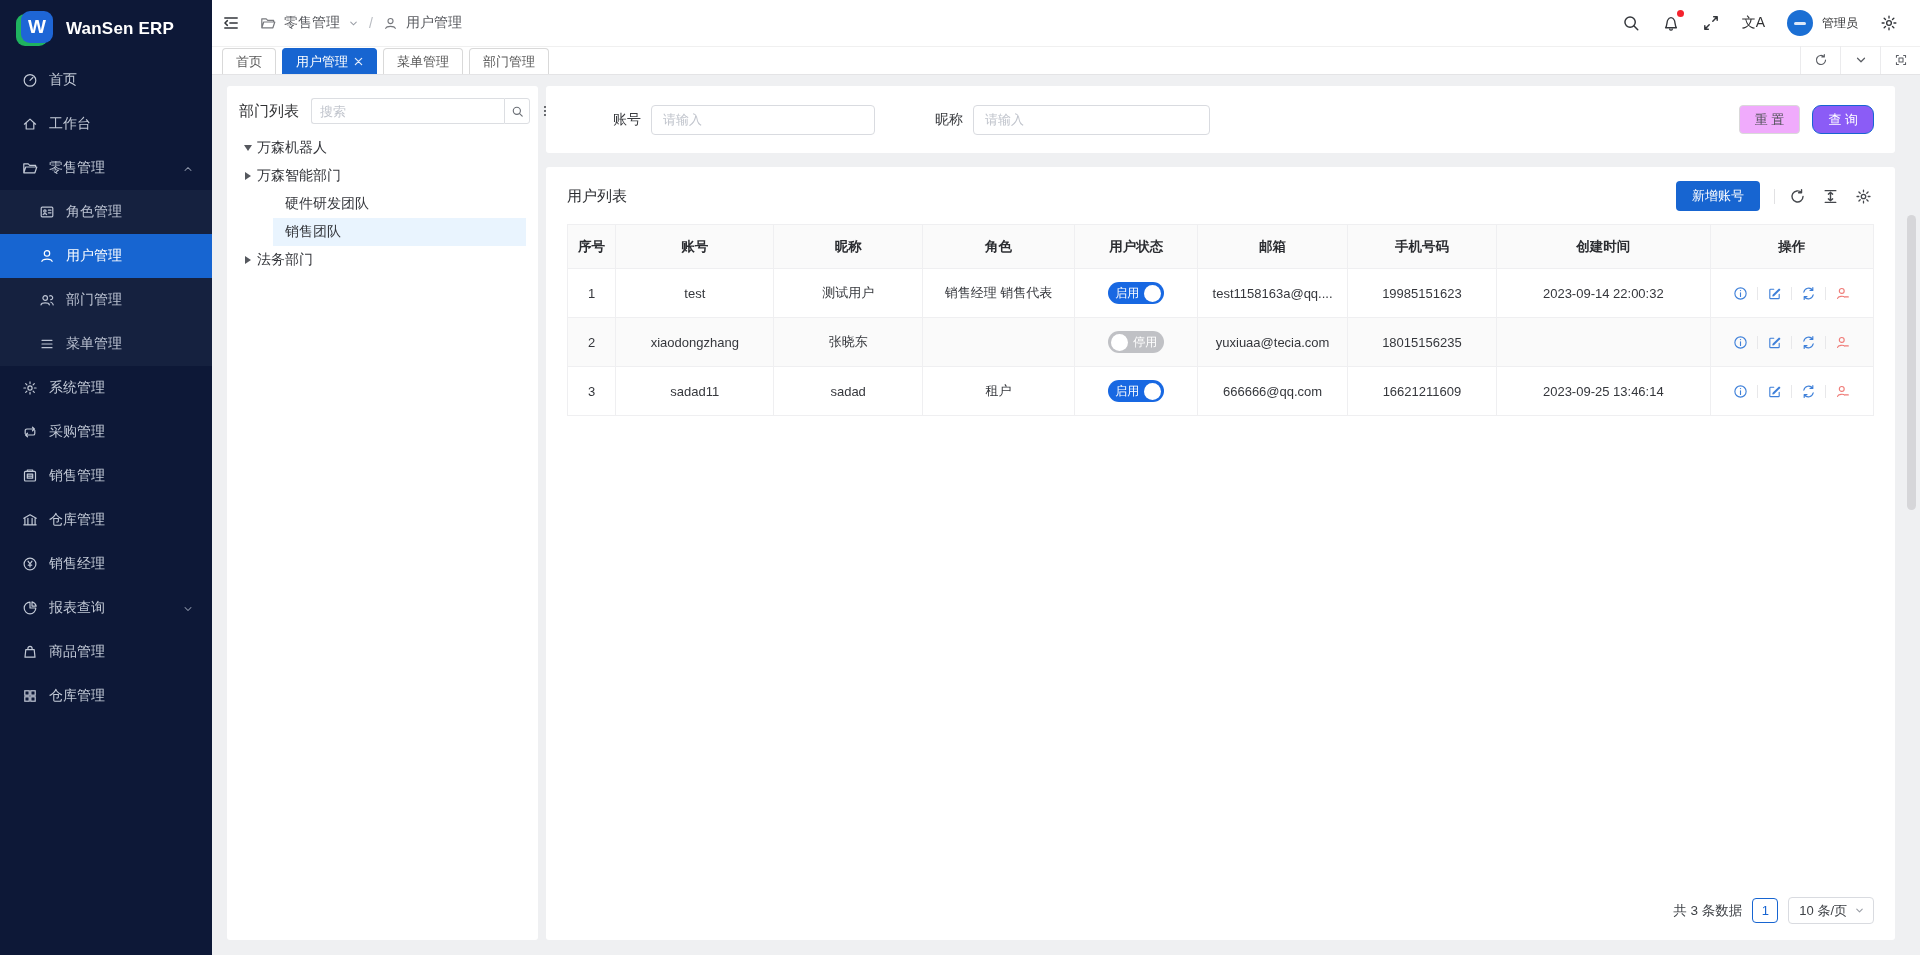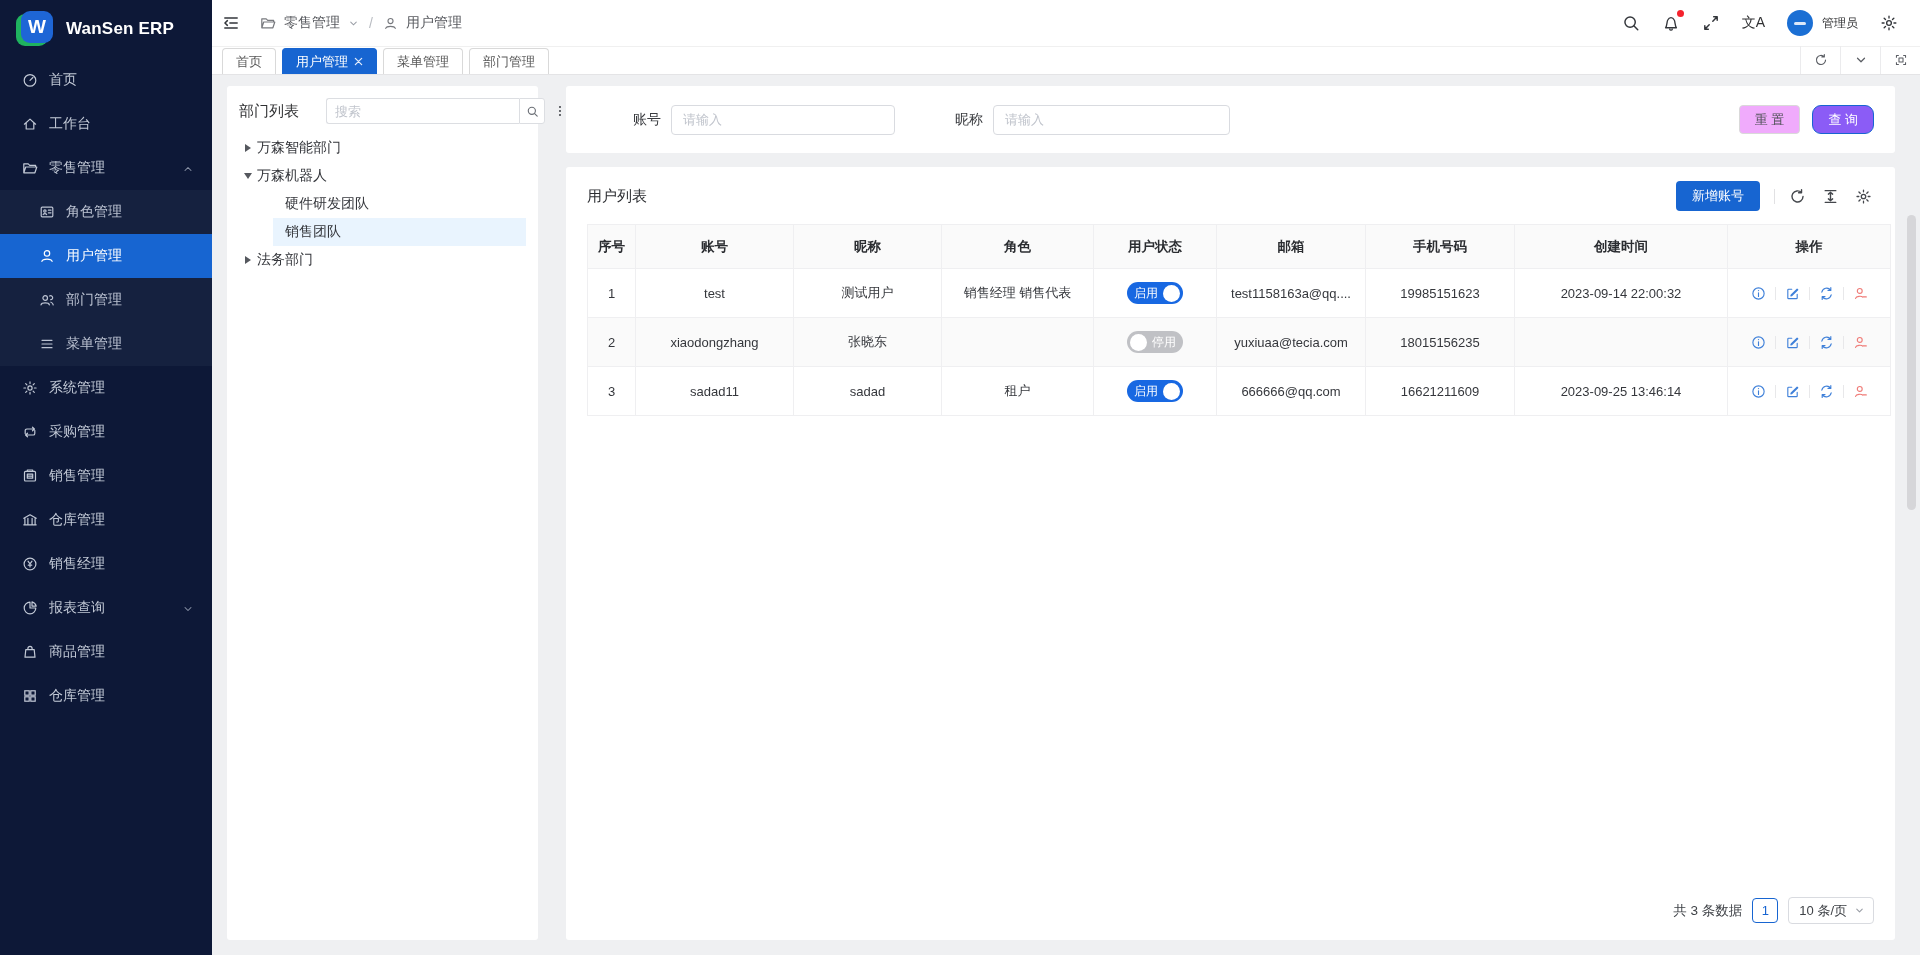--- a/index.html
+++ b/index.html
@@ -41,28 +41,28 @@
   .tabbar { height:28px; background:#fff; border-bottom:1px solid #e4e4e6; display:flex; align-items:flex-end; padding-left:10px; }
   .tabs { display:flex; gap:6px; align-items:flex-end; flex:1; }
   .tab { height:26px; padding:0 13px; display:flex; align-items:center; gap:6px; border:1px solid #d9d9d9; border-bottom:none; border-radius:4px 4px 0 0; background:#fff; font-size:13px; color:#595959; cursor:pointer; }
   .tab.active { background:#1765d1; border-color:#1765d1; color:#fff; }
   .tab-close { width:9px; height:9px; color:#e3ecfb; }
   .tab-tools { display:flex; height:28px; }
   .tab-tool { width:40px; height:28px; border-left:1px solid #ebebed; display:flex; align-items:center; justify-content:center; color:#5a5d63; cursor:pointer; }
   .tab-tool svg { width:14px; height:14px; }
 
   
-  .content { flex:1; display:flex; gap:28px; padding:11px 25px 15px 15px; background:#eff0f2; min-height:0; }
+  .content { flex:1; display:flex; gap:8px; padding:11px 25px 15px 15px; background:#eff0f2; min-height:0; }
   .card { background:#fff; border-radius:3px; }
 
   
   .dept-card { width:311px; flex-shrink:0; padding:12px; display:flex; flex-direction:column; }
   .dept-head { display:flex; align-items:center; margin-bottom:10px; }
   .dept-title { font-size:15px; color:#303133; white-space:nowrap; }
-  .dept-search { flex:1; display:flex; margin:0 8px 0 27px; }
+  .dept-search { flex:1; display:flex; margin:0 8px 0 12px; }
   .dept-search input { flex:1; min-width:0; height:26px; border:1px solid #dcdee2; border-right:none; border-radius:3px 0 0 3px; padding:0 8px; font-size:13px; color:#303133; outline:none; }
   .dept-search input::placeholder { color:#c0c4cc; }
   .dept-search-btn { width:26px; height:26px; border:1px solid #dcdee2; border-radius:0 3px 3px 0; background:#fff; display:flex; align-items:center; justify-content:center; color:#6b6f76; cursor:pointer; }
   .dept-search-btn svg { width:13px; height:13px; }
   .dots-btn { width:16px; display:flex; justify-content:center; color:#46494e; cursor:pointer; }
   .dots-btn svg { width:14px; height:14px; }
   .tree { font-size:14px; color:#33353a; }
   .tree-row { height:28px; display:flex; align-items:center; cursor:pointer; }
   .tree-arrow { width:18px; display:flex; justify-content:center; align-items:center; }
   .tri-r { width:0; height:0; border-top:4px solid transparent; border-bottom:4px solid transparent; border-left:6px solid #55585e; }
@@ -388,29 +388,29 @@
               <svg viewBox="0 0 16 16" fill="currentColor">
                 <circle cx="8" cy="3.4" r="1.2"></circle>
                 <circle cx="8" cy="8" r="1.2"></circle>
                 <circle cx="8" cy="12.6" r="1.2"></circle>
               </svg>
             </span>
         </div>
         <div class="tree">
           <div class="tree-row">
             <span class="tree-arrow">
+                <i class="tri-d"></i>
+              </span>
+            <span>万森机器人</span>
+          </div>
+          <div class="tree-row">
+            <span class="tree-arrow">
                 <i class="tri-r"></i>
               </span>
             <span>万森智能部门</span>
-          </div>
-          <div class="tree-row">
-            <span class="tree-arrow">
-                <i class="tri-d"></i>
-              </span>
-            <span>万森机器人</span>
           </div>
           <div class="tree-row tree-child">
             <span>硬件研发团队</span>
           </div>
           <div class="tree-row tree-child selected">
             <span>销售团队</span>
           </div>
           <div class="tree-row">
             <span class="tree-arrow">
                 <i class="tri-r"></i>

